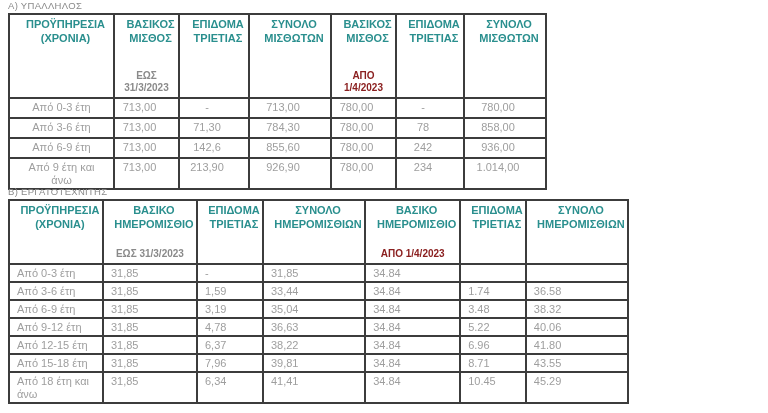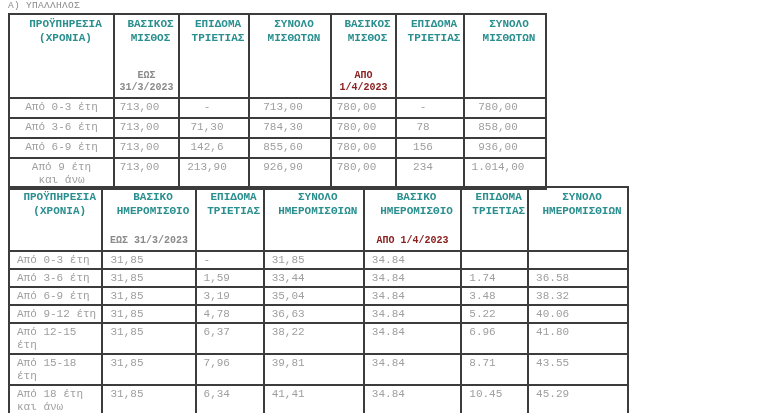--- a/index.html
+++ b/index.html
@@ -7,21 +7,20 @@
     padding: 0;
     background: #ffffff;
     font-family: "Liberation Sans", sans-serif;
   }
   .page {
     position: relative;
     width: 629px;
     height: 413px;
     background: #ffffff;
     overflow: hidden;
-    font-family: Liberation Mono, monospace;
   }
   .section { position: absolute; left: 8px; }
   #sectionA { top: 0px; }
   #sectionB { top: 186px; }
 
   .tbl-title {
     font-size: 9.5px;
     line-height: 12px;
     color: var(--title-gray, #8a8a8a);
     letter-spacing: 0.3px;
@@ -145,37 +144,38 @@
             <td class="value-cell">780,00</td>
             <td class="value-cell">78</td>
             <td class="value-cell">858,00</td>
           </tr>
           <tr>
             <td class="label-cell">Από 6-9 έτη</td>
             <td class="value-cell">713,00</td>
             <td class="value-cell">142,6</td>
             <td class="value-cell">855,60</td>
             <td class="value-cell">780,00</td>
-            <td class="value-cell">156</td>
+            <td class="value-cell">242</td>
             <td class="value-cell">936,00</td>
           </tr>
           <tr>
             <td class="label-cell">Από 9 έτη και άνω</td>
             <td class="value-cell">713,00</td>
             <td class="value-cell">213,90</td>
             <td class="value-cell">926,90</td>
             <td class="value-cell">780,00</td>
             <td class="value-cell">234</td>
             <td class="value-cell">1.014,00</td>
           </tr>
         </tbody>
     </table>
   </section>
 
   <section id="sectionB" class="section">
+    <div class="tbl-title">Β) ΕΡΓΑΤΟΤΕΧΝΙΤΗΣ</div>
     <table id="tableB" class="grid">
       <colgroup>
         <col style="width:104px">
           <col style="width:103px">
           <col style="width:70px">
         <col style="width:111px">
           <col style="width:114px">
           <col style="width:60px">
         <col style="width:110px">
       </colgroup>

